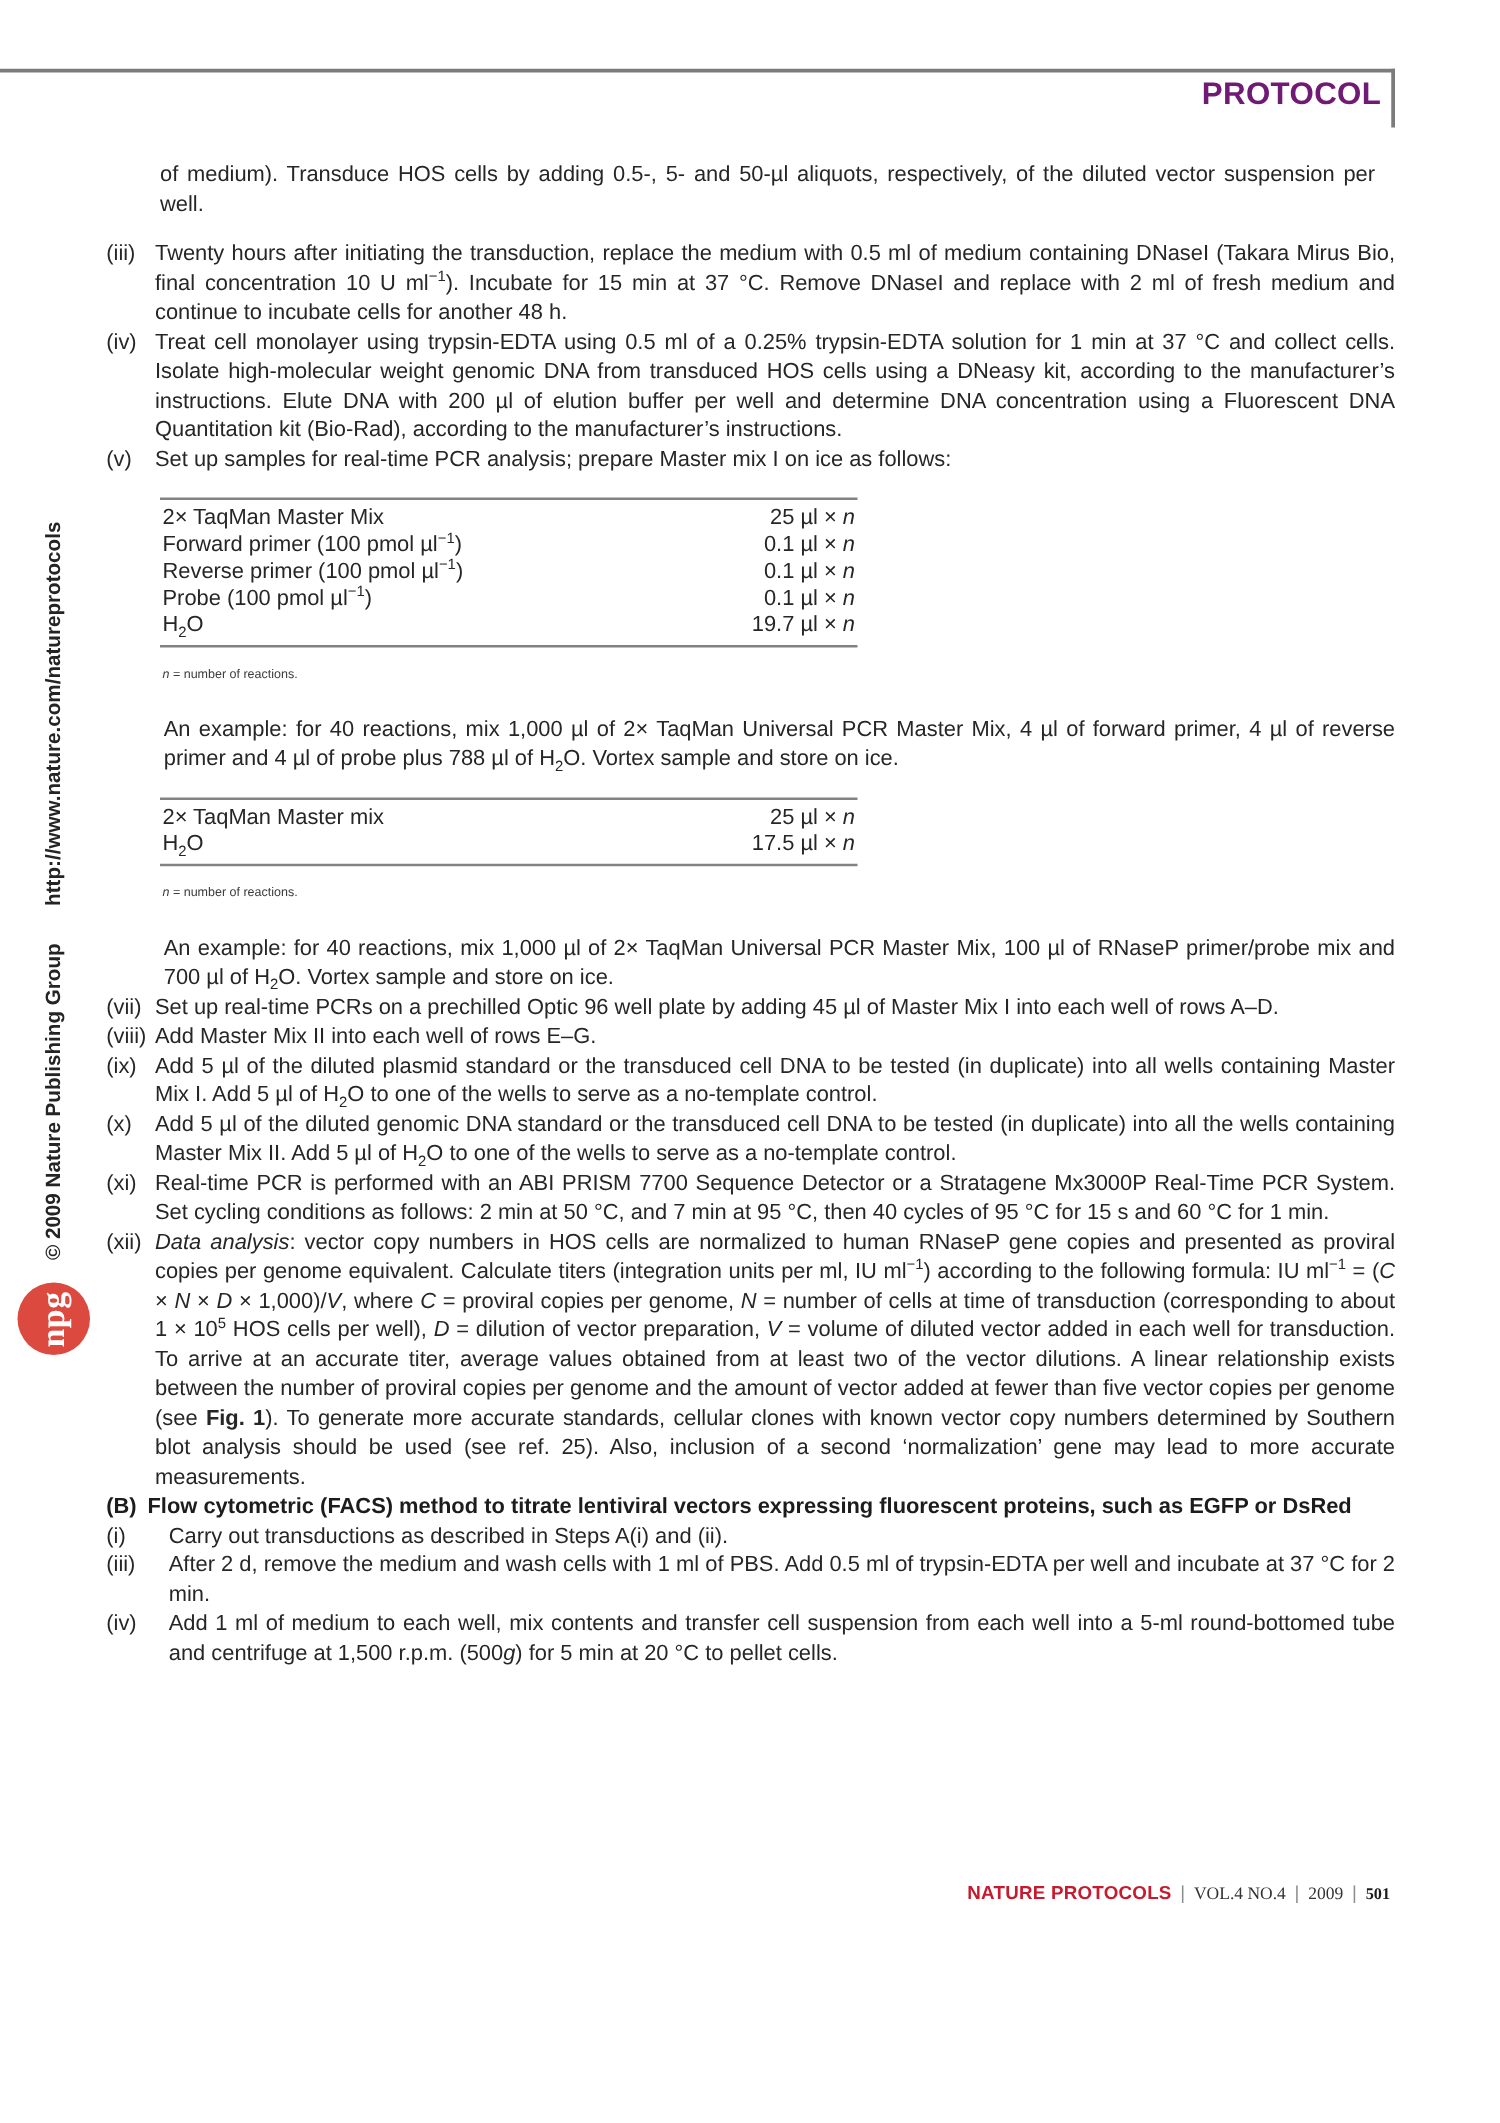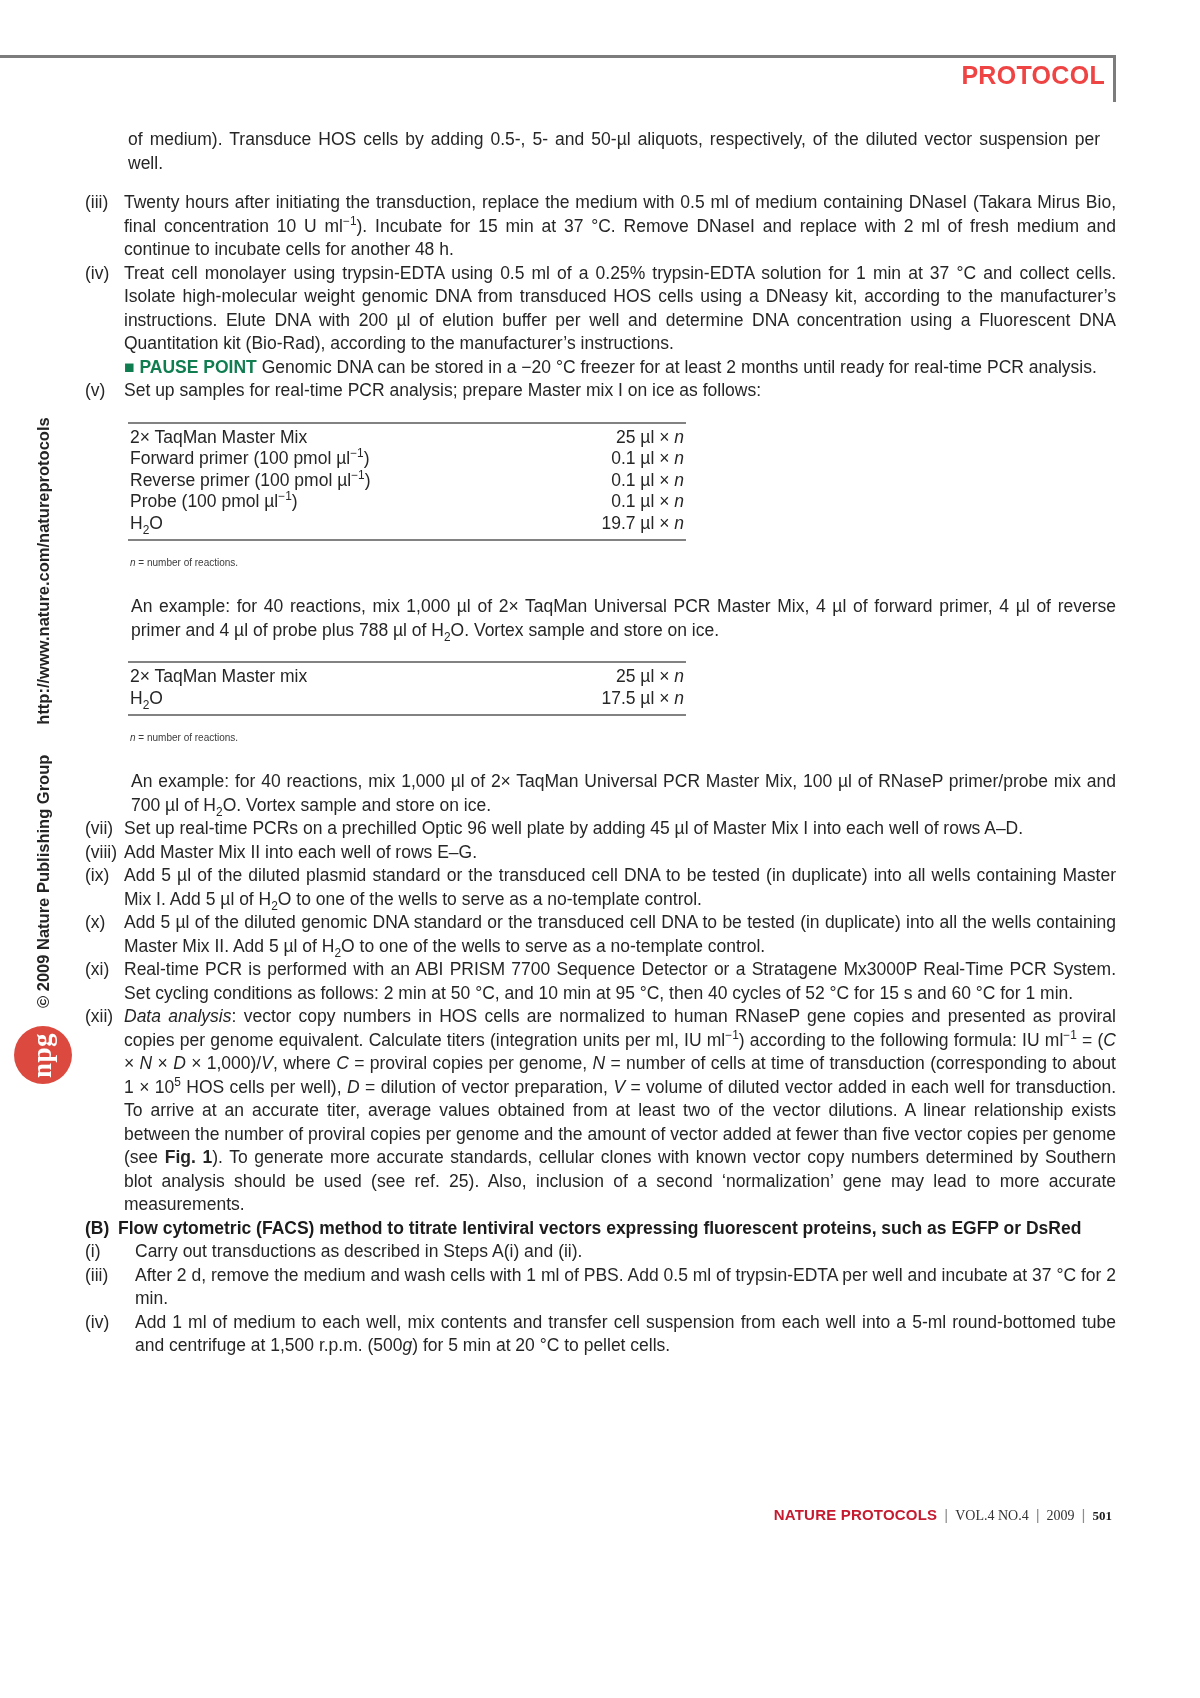--- a/index.html
+++ b/index.html
@@ -3,21 +3,21 @@
 <meta charset="utf-8">
 <style>
   html,body{margin:0;padding:0;background:#ffffff;}
   .page{position:relative;width:1200px;height:1698px;background:#fff;overflow:hidden;
         font-family:"Liberation Sans",sans-serif;color:#262626;}
 
   
   .rule-h{position:absolute;left:0;top:55px;width:1116px;height:3px;background:#7c7c7c;}
   .rule-v{position:absolute;left:1113px;top:55px;width:3px;height:47px;background:#7c7c7c;}
   .protocol{position:absolute;top:61px;right:95px;font-size:25px;font-weight:bold;
-            color:#ef4444;letter-spacing:.3px;}
+            color:#701a75;letter-spacing:.3px;}
 
   
   .side-rot{position:absolute;left:34px;top:1008px;width:660px;transform:rotate(-90deg);
             transform-origin:0 0;font-size:16.5px;font-weight:bold;color:#242424;white-space:nowrap;}
   .side-rot .gap{display:inline-block;width:30px;}
   .npg{position:absolute;left:14px;top:1026px;width:58px;height:58px;border-radius:50%;
        background:#dc4a3f;display:flex;align-items:center;justify-content:center;}
   .npg span{transform:rotate(-90deg);color:#fff;font-family:"Liberation Serif",serif;
             font-weight:bold;font-size:27px;letter-spacing:.5px;}
 
@@ -79,21 +79,20 @@
 
     <div class="step">
       <span class="marker">(iii)</span>
       <div class="body"><span>Twenty hours after initiating the transduction, replace the medium with 0.5 ml of medium containing DNaseI (Takara Mirus Bio, final concentration 10 U ml</span><span class="sup">−1</span><span>). Incubate for 15 min at 37 °C. Remove DNaseI and replace with 2 ml of fresh medium and continue to incubate cells for another 48 h.</span></div>
     </div>
 
     <div class="step">
       <span class="marker">(iv)</span>
       <div class="body">
         <span><span>Treat cell monolayer using trypsin-EDTA using 0.5 ml of a 0.25% trypsin-EDTA solution for 1 min at 37 °C and collect cells. Isolate high-molecular weight genomic DNA from transduced HOS cells using a DNeasy kit, according to the manufacturer’s instructions. Elute DNA with 200 µl of elution buffer per well and determine DNA concentration using a Fluorescent DNA Quantitation kit (Bio-Rad), according to the manufacturer’s instructions.</span></span>
-        <div class="pause"><span class="green">■ </span><span class="green">PAUSE POINT </span><span>Genomic DNA can be stored in a −20 °C freezer for at least 2 months until ready for real-time PCR analysis.</span></div>
       </div>
     </div>
 
     <div class="step">
       <span class="marker">(v)</span>
       <div class="body"><span>Set up samples for real-time PCR analysis; prepare Master mix I on ice as follows:</span></div>
     </div>
 
     <div class="mixtable">
       <div class="trow">
@@ -145,21 +144,21 @@
     <div class="step">
       <span class="marker">(ix)</span>
       <div class="body"><span>Add 5 µl of the diluted plasmid standard or the transduced cell DNA to be tested (in duplicate) into all wells containing Master Mix I. Add 5 µl of H</span><span class="sub">2</span><span>O to one of the wells to serve as a no-template control.</span></div>
     </div>
     <div class="step">
       <span class="marker">(x)</span>
       <div class="body"><span>Add 5 µl of the diluted genomic DNA standard or the transduced cell DNA to be tested (in duplicate) into all the wells containing Master Mix II. Add 5 µl of H</span><span class="sub">2</span><span>O to one of the wells to serve as a no-template control.</span></div>
     </div>
     <div class="step">
       <span class="marker">(xi)</span>
-      <div class="body"><span>Real-time PCR is performed with an ABI PRISM 7700 Sequence Detector or a Stratagene Mx3000P Real-Time PCR System. Set cycling conditions as follows: 2 min at 50 °C, and 10 min at 95 °C, then 40 cycles of 52 °C for 15 s and 60 °C for 1 min.</span></div>
+      <div class="body"><span>Real-time PCR is performed with an ABI PRISM 7700 Sequence Detector or a Stratagene Mx3000P Real-Time PCR System. Set cycling conditions as follows: 2 min at 50 °C, and 7 min at 95 °C, then 40 cycles of 95 °C for 15 s and 60 °C for 1 min.</span></div>
     </div>
     <div class="step">
       <span class="marker">(xii)</span>
       <div class="body"><span class="i">Data analysis</span><span>: vector copy numbers in HOS cells are normalized to human RNaseP gene copies and presented as proviral copies per genome equivalent. Calculate titers (integration units per ml, IU ml</span><span class="sup">−1</span><span>) according to the following formula: IU ml</span><span class="sup">−1</span><span> = (</span><span class="i">C</span><span> × </span><span class="i">N</span><span> × </span><span class="i">D</span><span> × 1,000)/</span><span class="i">V</span><span>, where </span><span class="i">C</span><span> = proviral copies per genome, </span><span class="i">N</span><span> = number of cells at time of transduction (corresponding to about 1 × 10</span><span class="sup">5</span><span> HOS cells per well), </span><span class="i">D</span><span> = dilution of vector preparation, </span><span class="i">V</span><span> = volume of diluted vector added in each well for transduction. To arrive at an accurate titer, average values obtained from at least two of the vector dilutions. A linear relationship exists between the number of proviral copies per genome and the amount of vector added at fewer than five vector copies per genome (see </span><span class="b">Fig. 1</span><span>). To generate more accurate standards, cellular clones with known vector copy numbers determined by Southern blot analysis should be used (see ref. 25). Also, inclusion of a second ‘normalization’ gene may lead to more accurate measurements.</span></div>
     </div>
 
     <div class="step bhead">
       <span class="marker" style="flex:0 0 33px">(B)</span>
       <div class="body">Flow cytometric (FACS) method to titrate lentiviral vectors expressing fluorescent proteins, such as EGFP or DsRed</div>
     </div>

